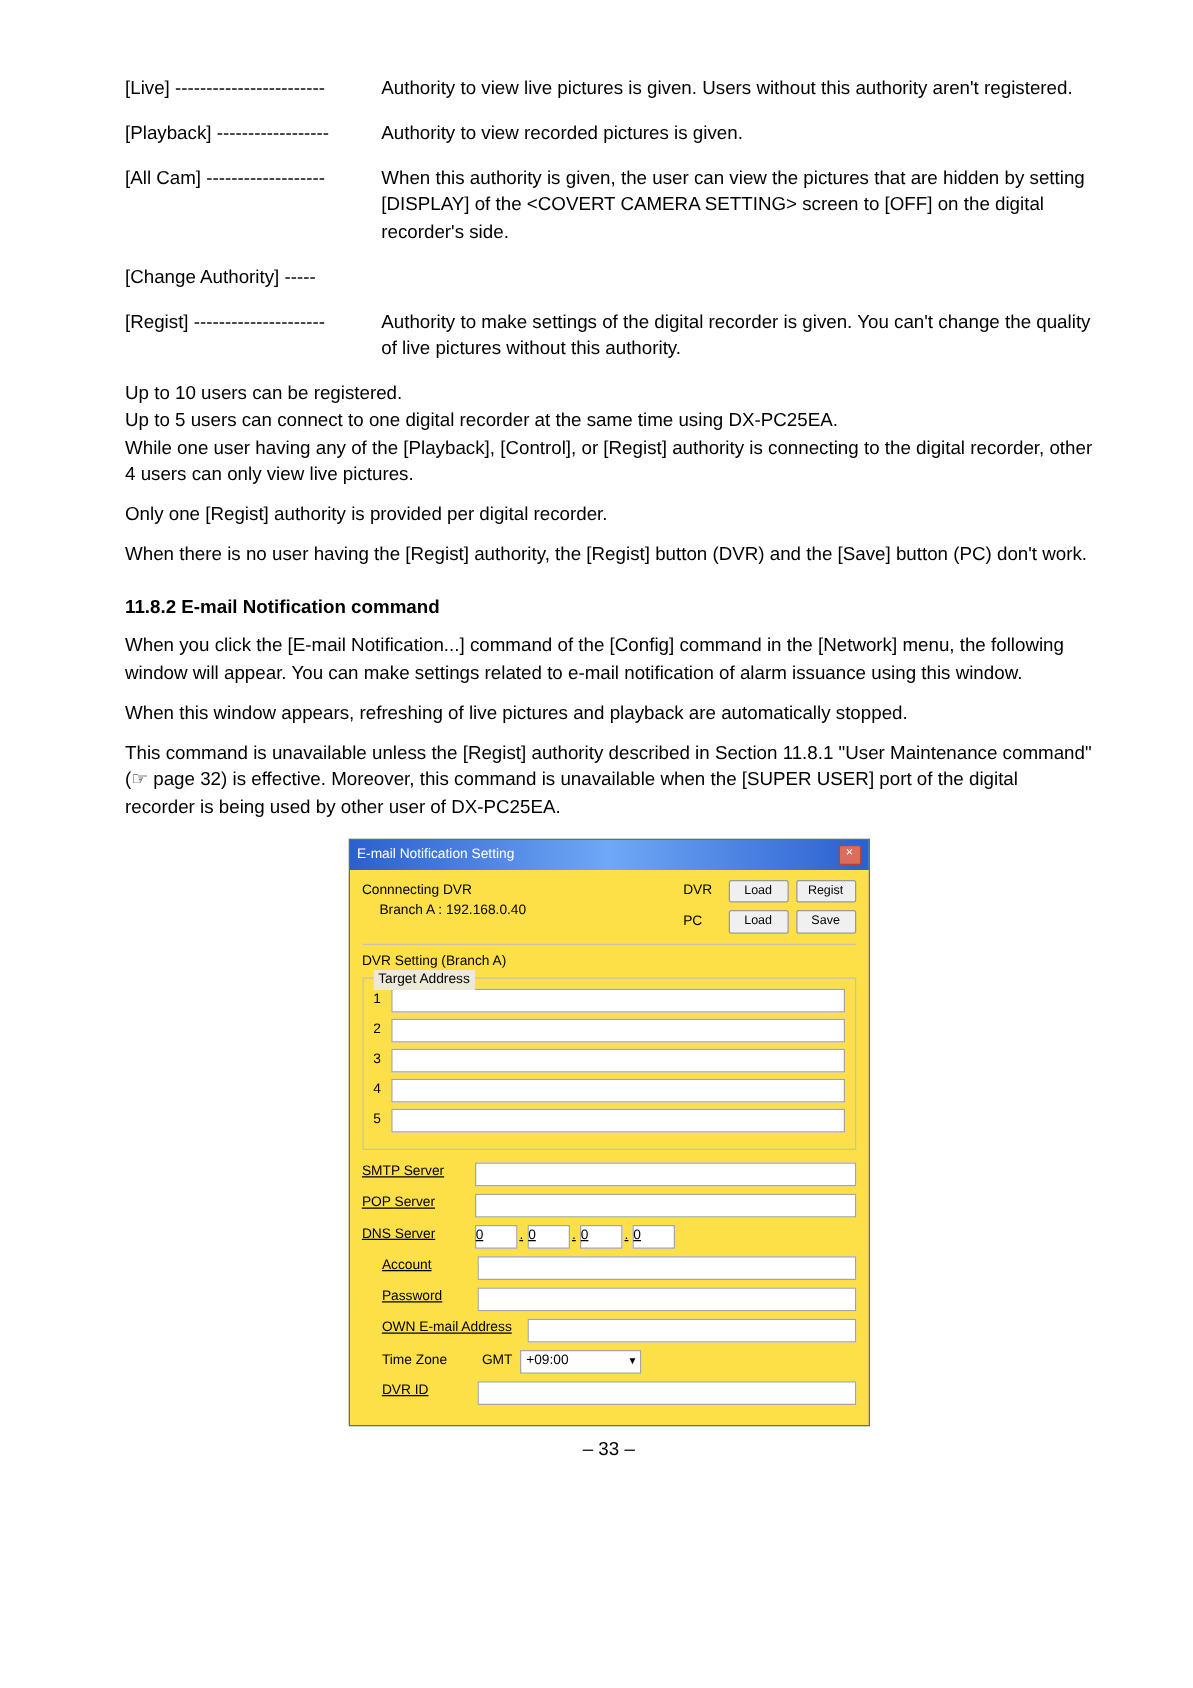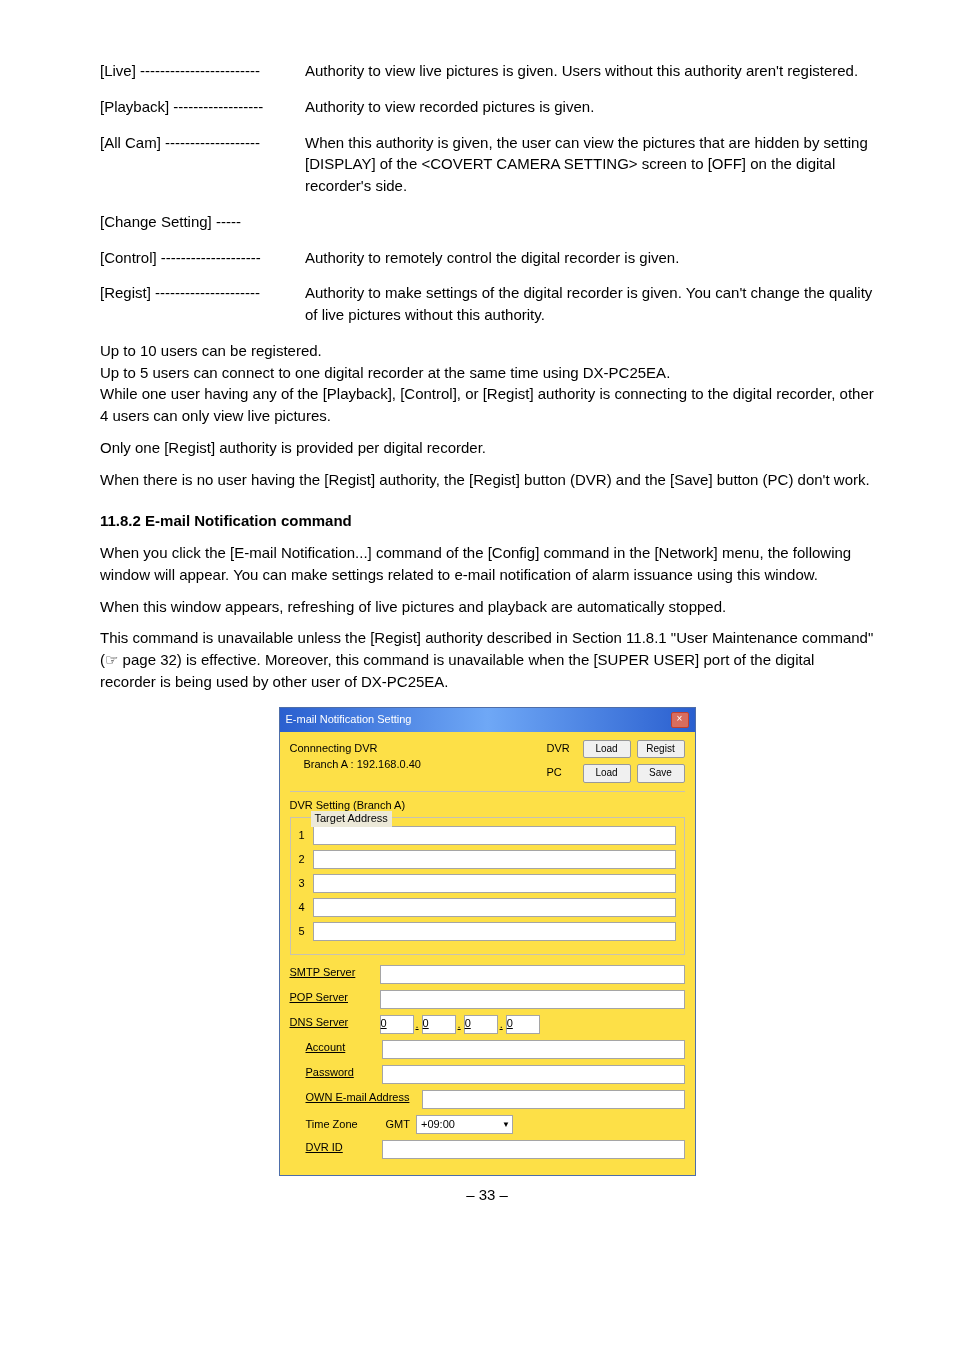--- a/index.html
+++ b/index.html
@@ -81,21 +81,21 @@
   .lbl-static { width:30px; display:inline-block; }
   .divider { border-top:1px solid #c7c2b2; margin:2px 0 6px 0; }
   .group-label { margin-bottom:4px; }
   .fieldset {
     border:1px solid #c7c2b2;
     padding:8px 8px 8px 8px;
     margin-bottom:10px;
     position:relative;
   }
   .fieldset .legend {
-    position:absolute; top:-7px; left:20px;
+    position:absolute; top:-7px; left:8px;
     background:#ece9d8; padding:0 4px;
   }
   .target-row { display:flex; align-items:center; margin-bottom:5px; }
   .target-row .num { width:14px; }
   .target-row .tinput {
     flex:1;
     border:1px solid #a5a5a5;
     background:#fff;
     height:17px;
   }
@@ -132,25 +132,21 @@
       </div>
       <div class="def-row">
         <div class="def-label">[Playback] ------------------ </div>
         <div class="def-desc">Authority to view recorded pictures is given.</div>
       </div>
       <div class="def-row">
         <div class="def-label">[All Cam] ------------------- </div>
         <div class="def-desc">When this authority is given, the user can view the pictures that are hidden by setting [DISPLAY] of the &lt;COVERT CAMERA SETTING&gt; screen to [OFF] on the digital recorder's side.</div>
       </div>
       <div class="def-row">
-        <div class="def-label">[Change Setting] ----- </div>
-      </div>
-      <div class="def-row">
-        <div class="def-label">[Control] -------------------- </div>
-        <div class="def-desc">Authority to remotely control the digital recorder is given.</div>
+        <div class="def-label">[Change Authority] ----- </div>
       </div>
       <div class="def-row">
         <div class="def-label">[Regist] --------------------- </div>
         <div class="def-desc">Authority to make settings of the digital recorder is given.  You can't change the quality of live pictures without this authority.</div>
       </div>
     </div>
 
   <div class="para">
     <span>Up to 10 users can be registered.</span><br>
     <span>Up to 5 users can connect to one digital recorder at the same time using DX-PC25EA.</span><br>

